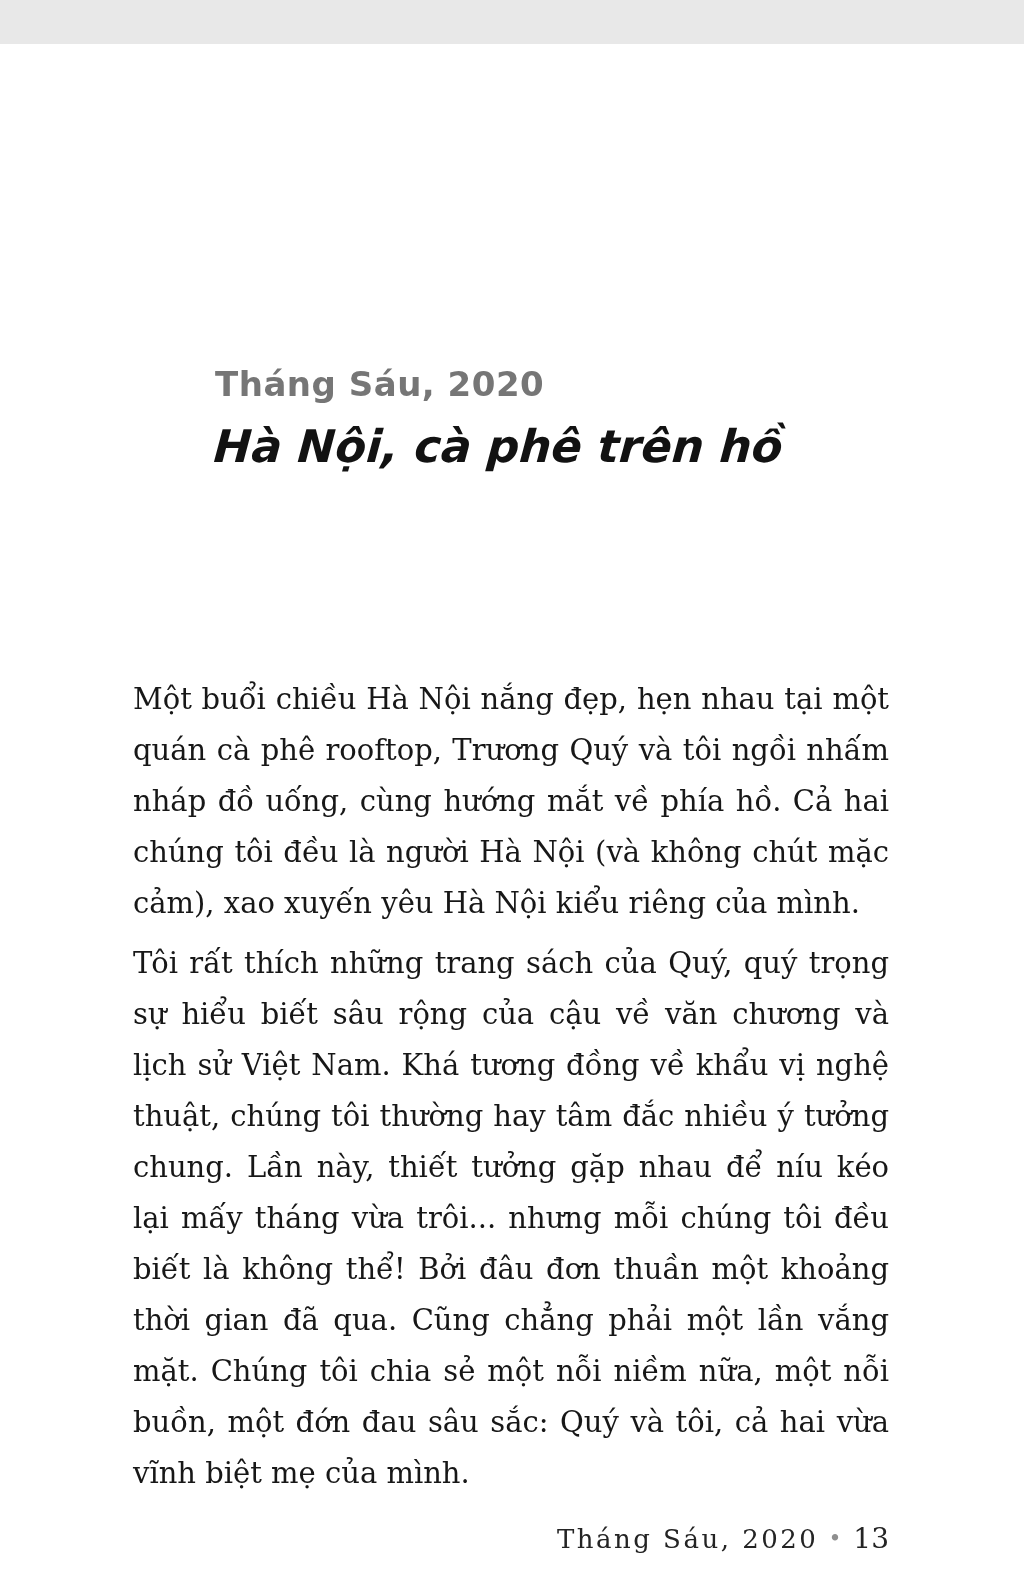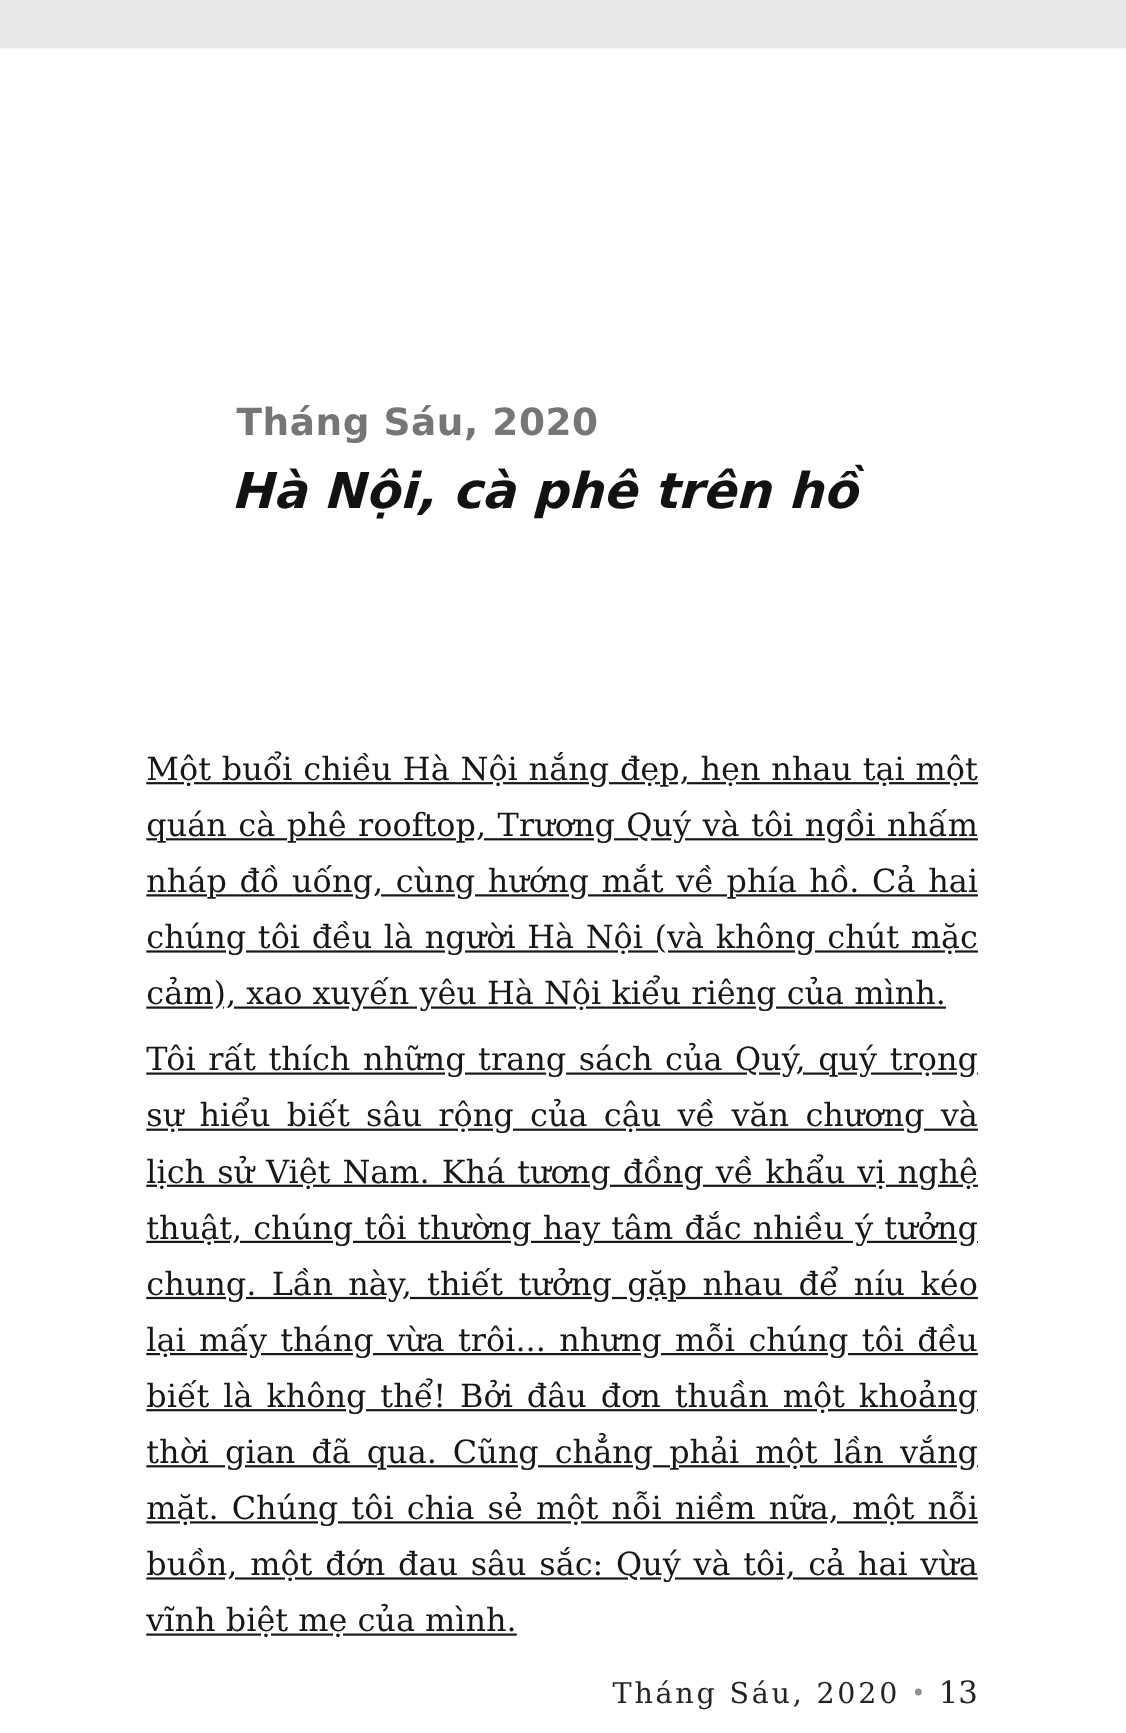--- a/index.html
+++ b/index.html
@@ -47,21 +47,20 @@
     left: 133px;
     top: 630px;
     width: 756px;
     color: #171717;
     font-size: 29px;
     line-height: 51px;
     text-align: justify;
   }
   .body-text p {
     margin: 0;
-    text-decoration: underline;
   }
   .body-text p + p {
     margin-top: 9px;
   }
   .page-footer {
     position: absolute;
     left: 133px;
     top: 1472px;
     width: 756px;
     text-align: right;

